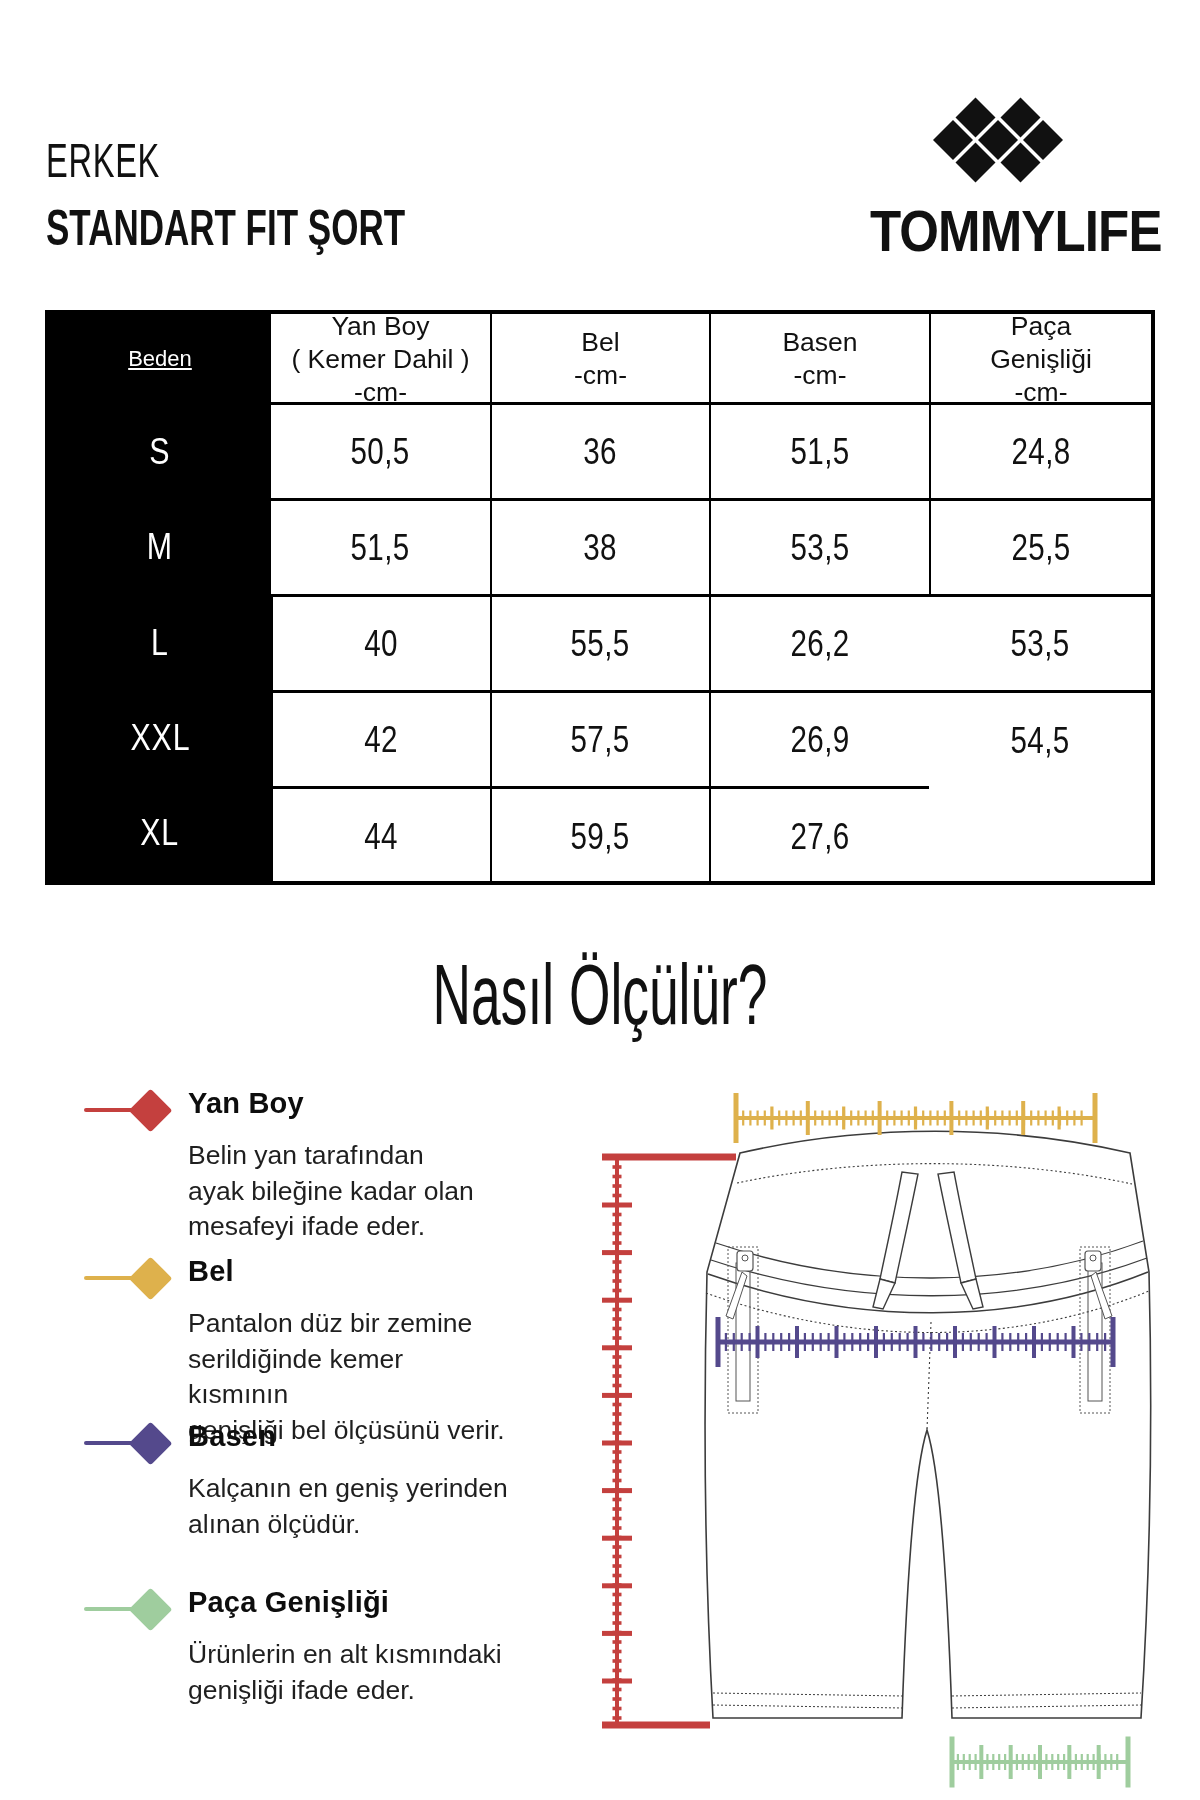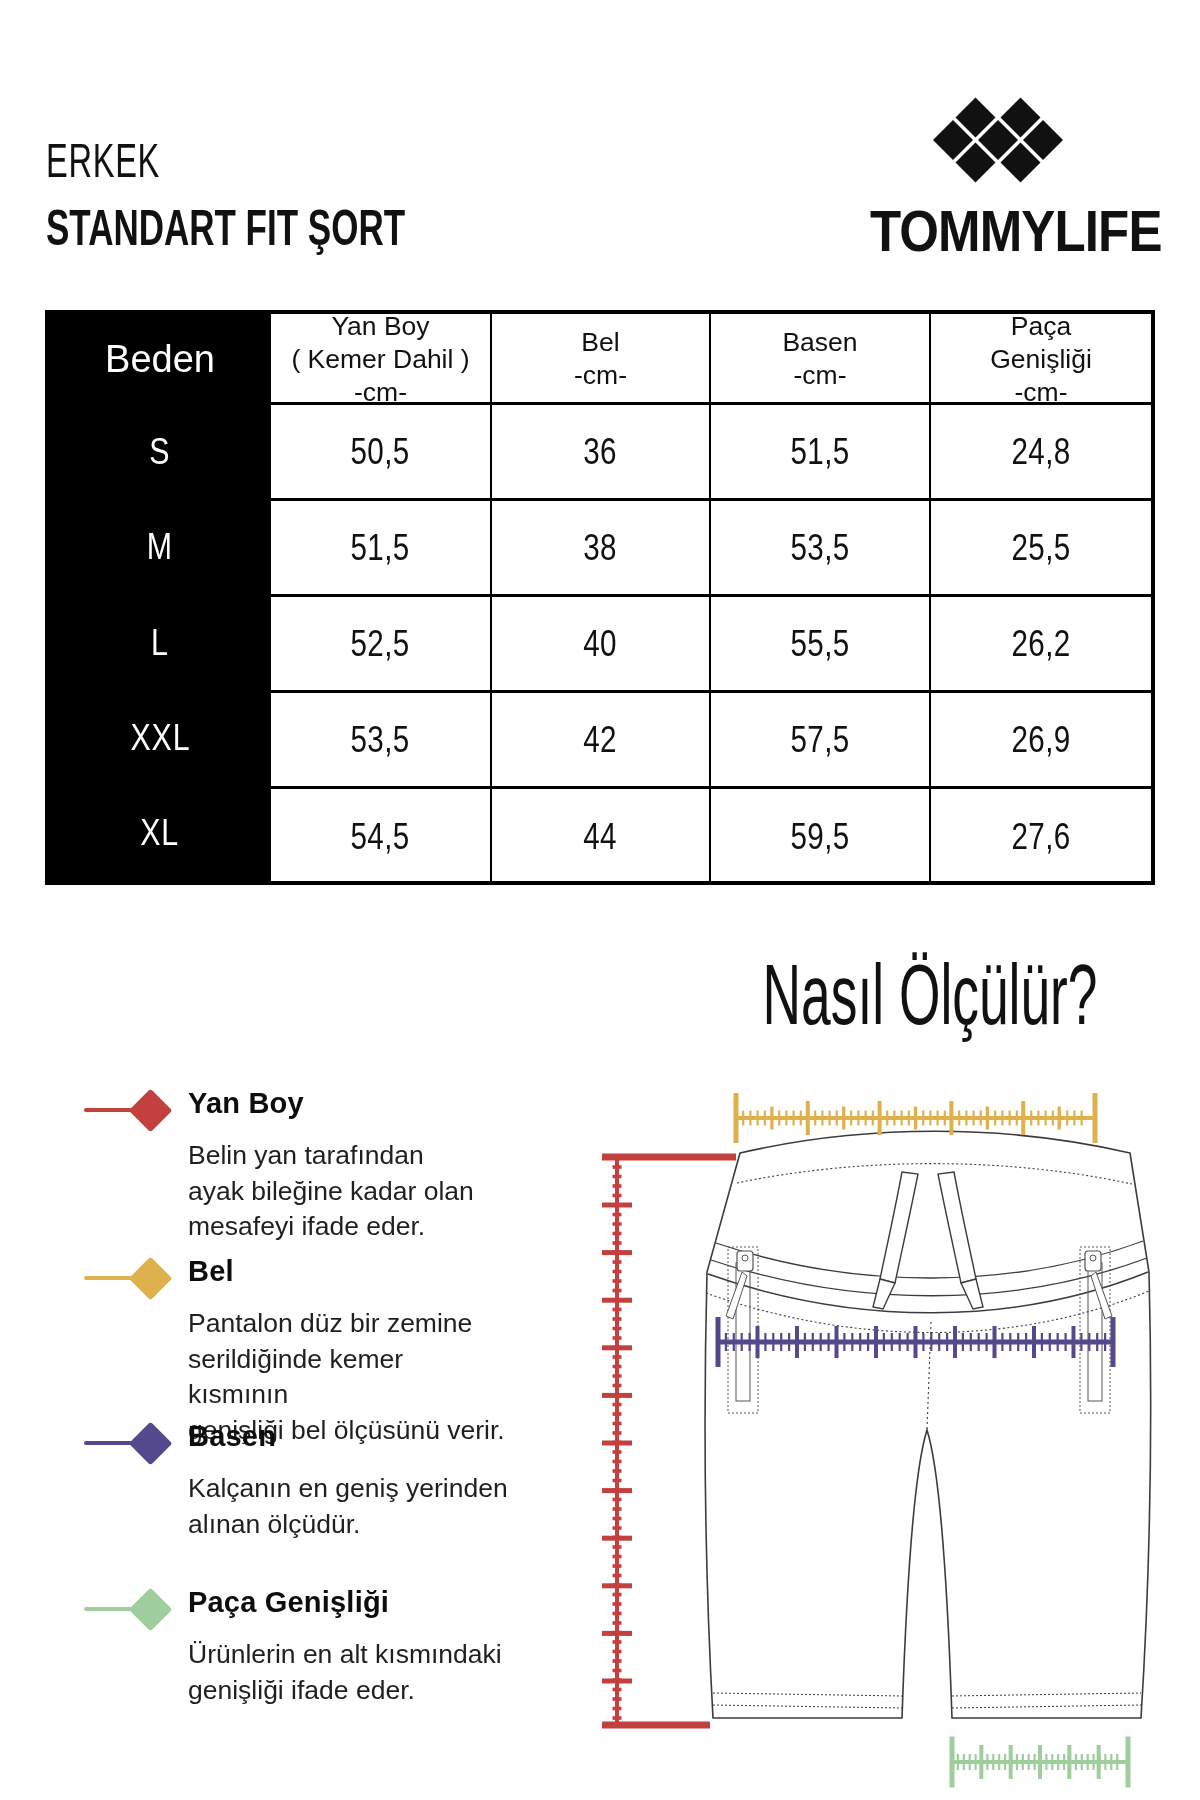--- a/index.html
+++ b/index.html
@@ -16,34 +16,34 @@
   .product-title{left:46px;top:198px;font-size:50px;line-height:60px;font-weight:bold;}
   .product-title .cond{transform:scaleX(0.70);}
   .brand-block{left:850px;top:202px;width:310px;text-align:center;font-size:58px;line-height:58px;font-weight:bold;}
   .brand-block .cond{transform:scaleX(0.88);transform-origin:center;letter-spacing:-1px;}
   .logo-svg{left:925px;top:94px;}
 
   
   .size-table{left:45px;top:310px;width:1110px;height:575px;border:4px solid #000;
     box-sizing:border-box;display:flex;}
   .beden-col{width:222px;background:#000;color:#fff;display:flex;flex-direction:column;flex-shrink:0;}
-  .beden-head{height:91px;display:flex;align-items:center;justify-content:center;font-size:38px;}
+  .beden-head{height:91px;display:flex;align-items:center;justify-content:center;font-size:22px;text-decoration:underline;}
   .beden-cell{height:96px;display:flex;align-items:center;justify-content:center;}
   .size-label{font-size:37px;transform:scaleX(0.82);display:inline-block;letter-spacing:1px;}
   .data-cols{flex:1;display:grid;grid-template-columns:219px 219px 220px 1fr;
     grid-template-rows:91px 96px 96px 96px 96px 96px;}
   .dcell{display:flex;align-items:center;justify-content:center;text-align:center;
     box-sizing:border-box;border-bottom:3px solid #000;}
   .dcell.cB,.dcell.cC,.dcell.cD{border-left:2px solid #000;}
   .dcell.last{border-bottom:none;}
   .col-head{font-size:26.5px;line-height:33px;white-space:pre-line;padding-top:2px;}
   .val{font-size:37px;transform:scaleX(0.80);display:inline-block;letter-spacing:0.5px;}
 
   
-  .measure-heading{left:0;top:946px;width:1200px;text-align:right;font-size:86px;line-height:96px;}
+  .measure-heading{left:0;top:946px;width:1200px;text-align:center;font-size:86px;line-height:96px;}
   .measure-heading .cond{transform:scaleX(0.62);transform-origin:center;}
 
   .legend-item{position:absolute;left:84px;width:410px;}
   .lmark-line{position:absolute;left:0;width:66px;height:4px;border-radius:2px;}
   .lmark-diamond{position:absolute;left:51px;width:31px;height:31px;transform:rotate(45deg);border-radius:3px;}
   .ltext{position:absolute;left:104px;top:0;width:320px;}
   .ltitle{font-size:29px;font-weight:bold;color:#0d0d0d;line-height:30px;letter-spacing:0.2px;}
   .ldesc{margin-top:20px;font-size:26.5px;line-height:35.5px;color:#1f1f1f;white-space:pre-line;}
 
   .diagram-svg{left:540px;top:1080px;}
@@ -123,23 +123,20 @@
     <div class="dcell cB">
         <span class="val">38</span>
       </div>
     <div class="dcell cC">
         <span class="val">53,5</span>
       </div>
     <div class="dcell cD">
         <span class="val">25,5</span>
       </div>
 
-    <div class="dcell cA">
-        <span class="val">52,5</span>
-      </div>
     <div class="dcell cB">
         <span class="val">40</span>
       </div>
     <div class="dcell cC">
         <span class="val">55,5</span>
       </div>
     <div class="dcell cD">
         <span class="val">26,2</span>
       </div>
 

